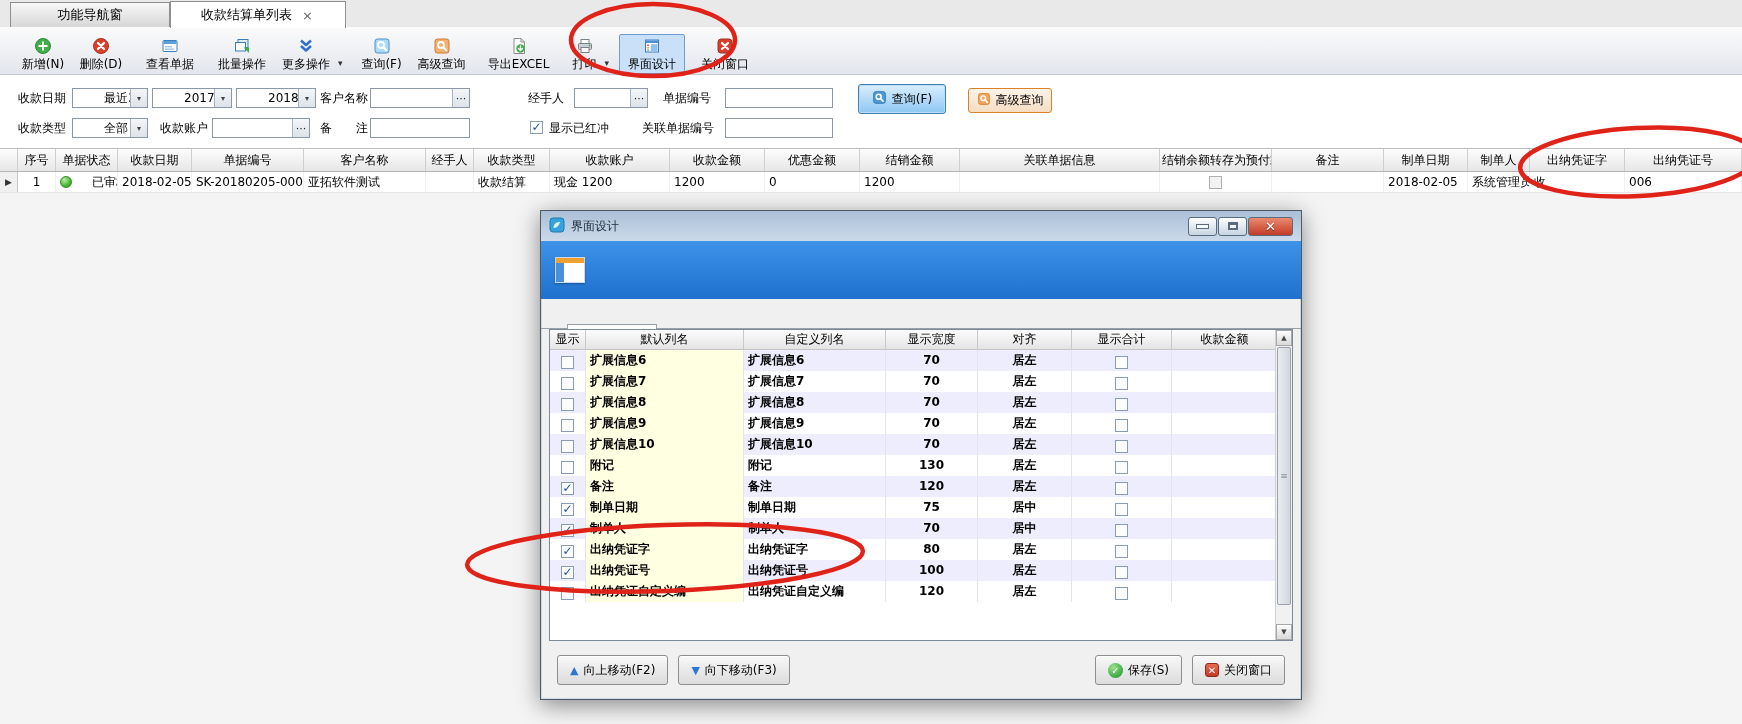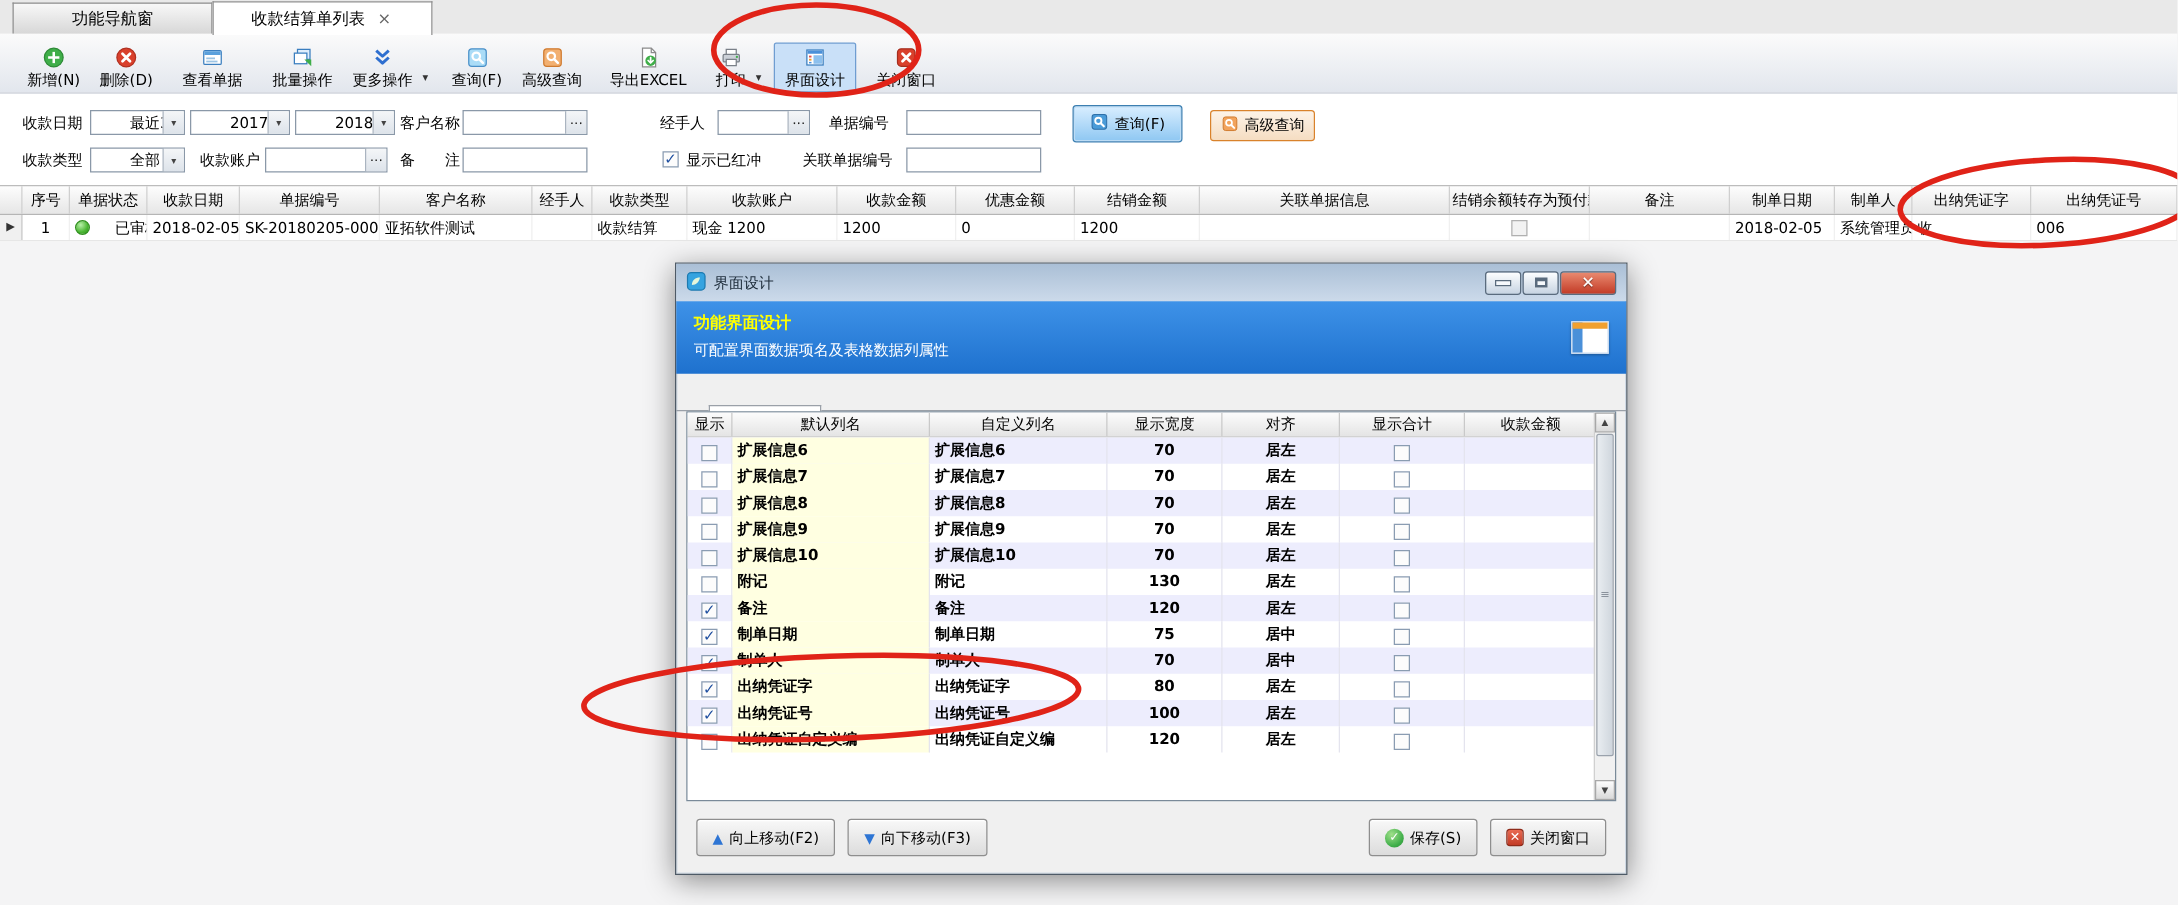--- a/index.html
+++ b/index.html
@@ -424,24 +424,20 @@
       <div class="wbtn min">
           <i></i>
         </div>
       <div class="wbtn max">
           <i></i>
         </div>
       <div class="wbtn close">✕</div>
     </div>
   </div>
   <div class="dheader">
-    <div>
-      <div class="dheader-title" style="color:#ffff00">功能界面设计</div>
-      <div class="dheader-sub">可配置界面数据项名及表格数据列属性</div>
-    </div>
     <div class="dheader-icon"></div>
   </div>
   <div class="dtabstrip">
     <span class="dtab">数据列配置</span>
   </div>
   <div class="dtablewrap">
     <div class="dthead">
       <div class="dhcell" style="width:36px">显示</div>
       <div class="dhcell" style="width:158px">默认列名</div>
       <div class="dhcell" style="width:142px">自定义列名</div>

